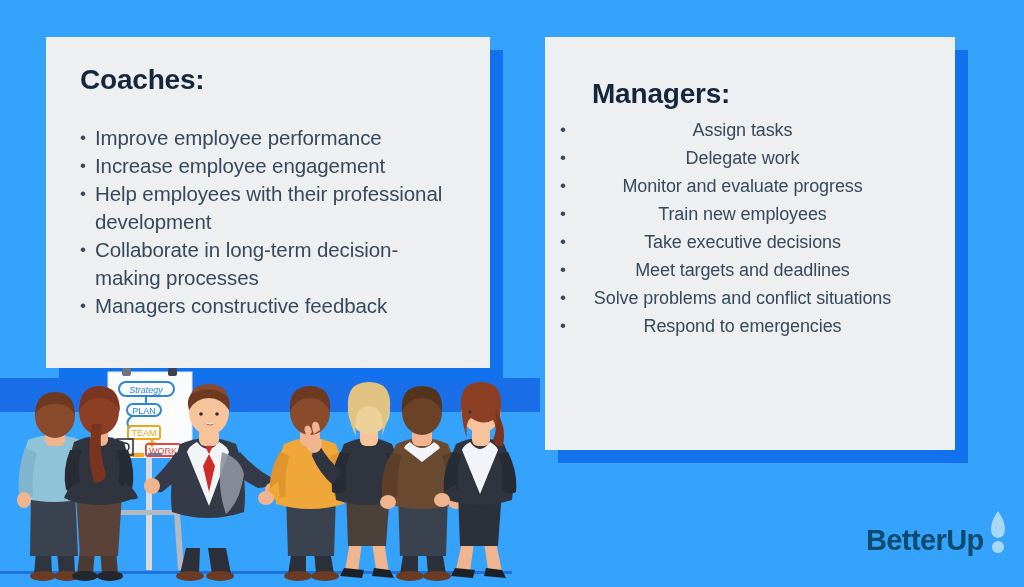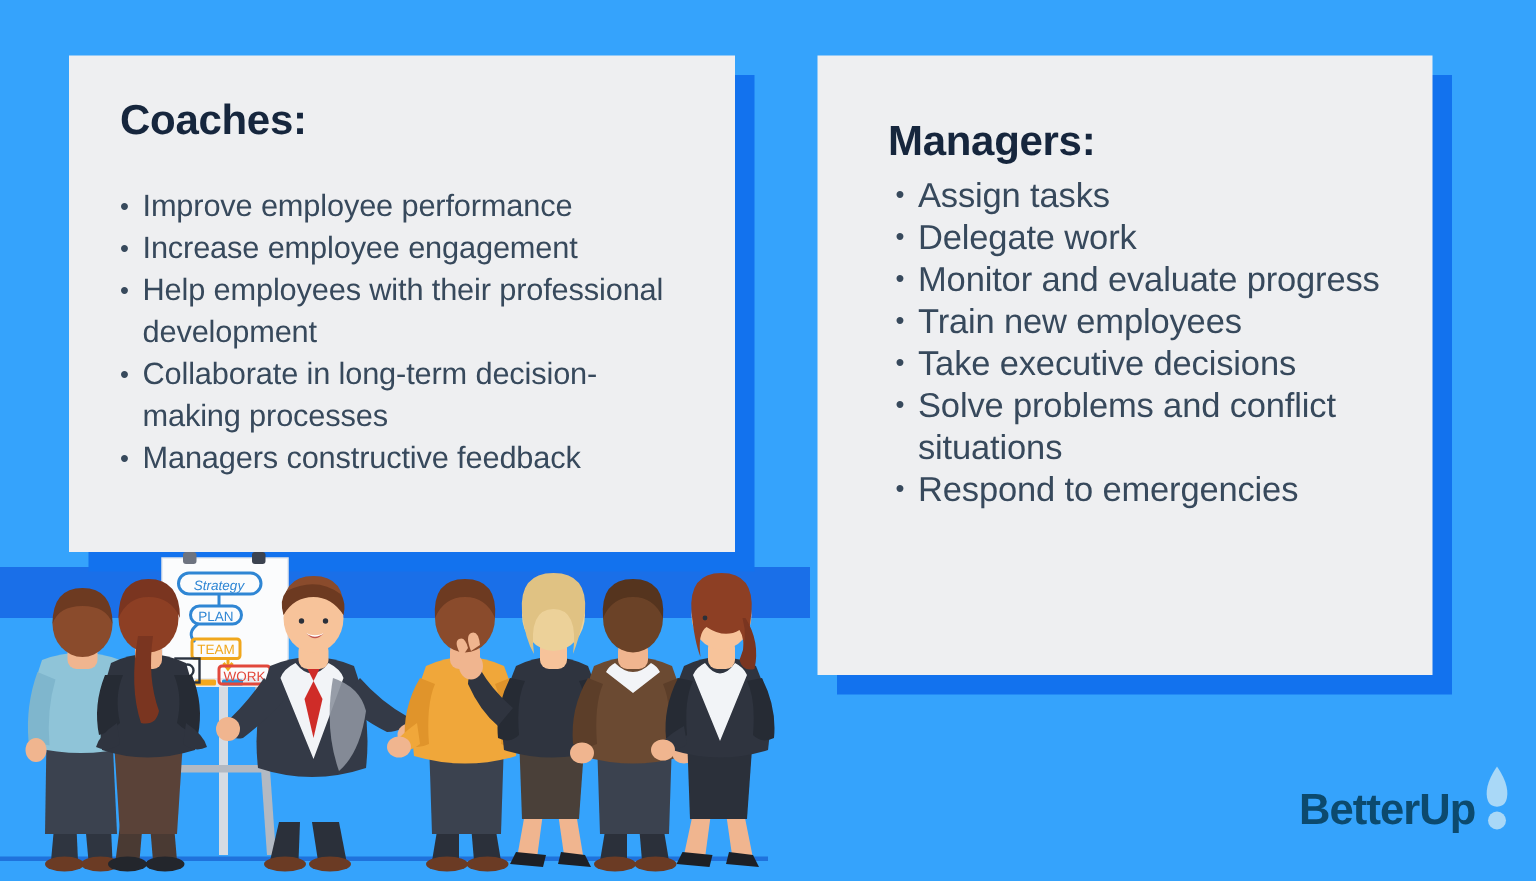--- a/index.html
+++ b/index.html
@@ -41,21 +41,21 @@
     position:absolute;
     font-size:28px;font-weight:700;color:#16263d;
     letter-spacing:-0.2px;
   }
 
   .bullets{
     position:absolute;margin:4px;padding:0;list-style:none;
     color:#37495c;
   }
   #list-coaches{left:76px;top:120px;width:380px;font-size:20.5px;line-height:28px;}
-  #list-managers{left:593px;top:112px;width:350px;font-size:23px;line-height:28px;}
+  #list-managers{left:556px;top:112px;width:350px;font-size:18px;line-height:28px;text-align:center;}
 
   .bullets li{
     position:relative;padding-left:15px;margin:0 0 0 0;
     letter-spacing:-0.1px;
   }
   .bullets li::before{
     content:"\2022";position:absolute;left:0;top:0;color:#37495c;font-size:17px;
   }
 
   
@@ -94,20 +94,21 @@
     <div class="shadow"></div>
     <div class="panel"></div>
   </div>
   <div class="card-title" style="left:592px;top:78px;z-index:5;">Managers:</div>
   <ul class="bullets" id="list-managers" style="z-index:5;">
     <li>Assign tasks</li>
     <li>Delegate work</li>
     <li>Monitor and evaluate progress</li>
     <li>Train new employees</li>
     <li>Take executive decisions</li>
+    <li>Meet targets and deadlines</li>
     <li>Solve problems and conflict situations</li>
     <li>Respond to emergencies</li>
   </ul>
 
   <svg class="illus" viewBox="0 0 520 227">
     <defs>
       <clipPath id="clipAll">
           <rect x="0" y="0" width="520" height="227"></rect>
         </clipPath>
     </defs>

